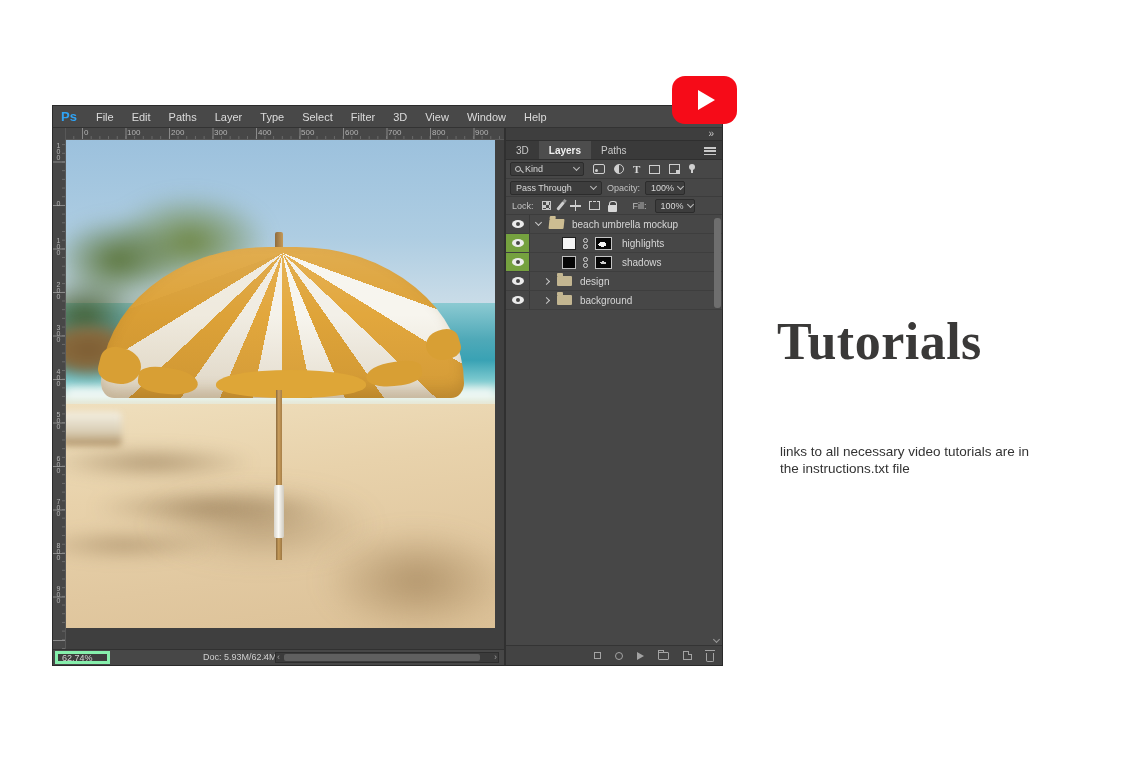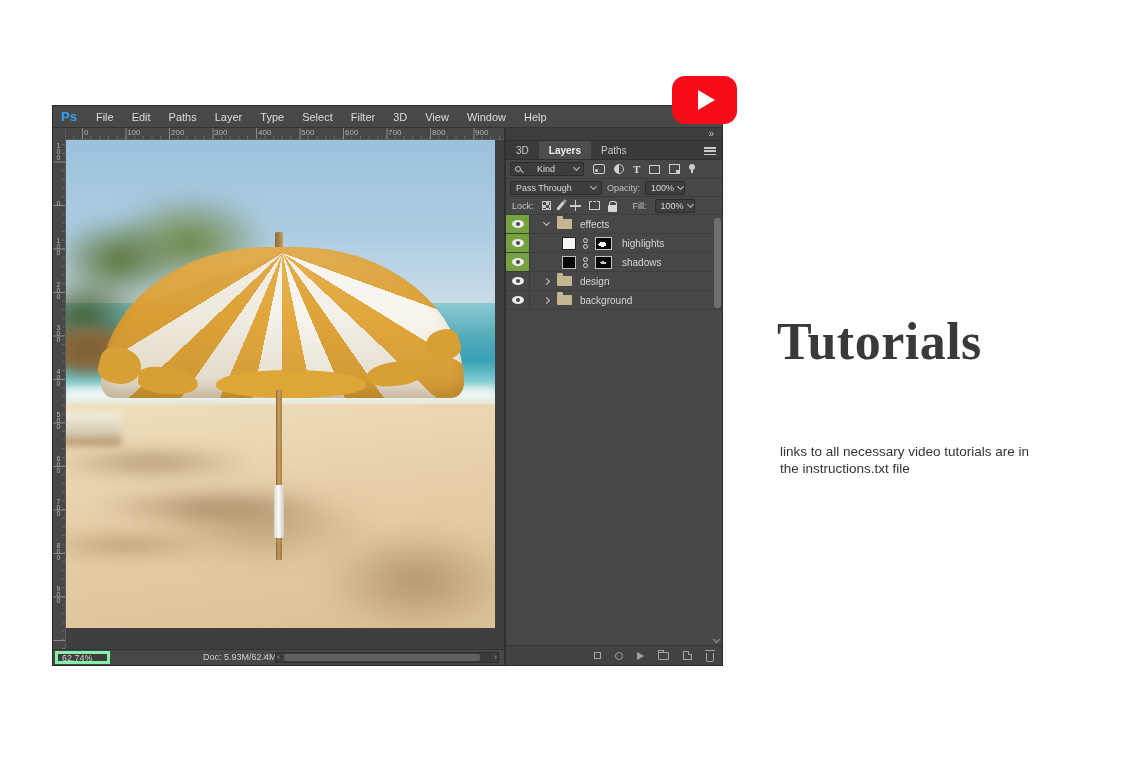--- a/index.html
+++ b/index.html
@@ -99,21 +99,21 @@
   .dock-strip { height:13px; background:#3e3e3e; border-bottom:1px solid #2f2f2f; position:relative; flex:0 0 auto; }
   .dock-strip .dbl { position:absolute; right:8px; top:0; color:#c7c7c7; font-size:10px; line-height:12px; }
   .tabbar { height:19px; background:#3a3a3a; display:flex; align-items:stretch; position:relative; border-bottom:1px solid #2f2f2f; flex:0 0 auto; }
   .tab { color:#c9c9c9; font-size:10px; display:flex; align-items:center; padding:0 10px; }
   .tab.active { background:#4d4d4d; color:#f0f0f0; font-weight:bold; }
   .hamburger { position:absolute; right:6px; top:6px; width:12px; height:8px; display:flex; flex-direction:column; justify-content:space-between; }
   .hamburger i { height:1.5px; background:#c9c9c9; }
 
   .panel-row { display:flex; align-items:center; border-bottom:1px solid #3c3c3c; flex:0 0 auto; position:relative; }
   .filter-row { height:19px; padding:0 4px; gap:9px; }
-  .kind-field { width:74px; height:14px; background:#3d3d3d; border:1px solid #2c2c2c; border-radius:2px; display:flex; align-items:center; gap:16px; padding:4px 4px; }
+  .kind-field { width:74px; height:14px; background:#3d3d3d; border:1px solid #2c2c2c; border-radius:2px; display:flex; align-items:center; gap:4px; padding:4px 4px; }
   .kind-field .lbl { color:#d8d8d8; font-size:9px; flex:1; }
   .i-search { width:6px; height:6px; border:1.3px solid #c6c6c6; border-radius:50%; position:relative; flex:0 0 auto; }
   .i-search::after { content:''; position:absolute; width:4px; height:1.3px; background:#c6c6c6; transform:rotate(45deg); right:-4px; bottom:-1px; }
   .chev { width:5px; height:5px; border-right:1.4px solid #bdbdbd; border-bottom:1.4px solid #bdbdbd; transform:rotate(45deg); margin-top:-3px; flex:0 0 auto; }
   .fic { display:flex; align-items:center; justify-content:center; }
   .i-pixel { width:12px; height:10px; border:1.4px solid #cfcfcf; border-radius:2px; position:relative; }
   .i-pixel::after { content:''; position:absolute; left:1px; bottom:1px; width:3px; height:3px; background:#cfcfcf; border-radius:50%; }
   .i-adjust { width:10px; height:10px; border:1.4px solid #cfcfcf; border-radius:50%; background:linear-gradient(90deg,#cfcfcf 50%,transparent 50%); }
   .i-type { color:#d8d8d8; font-size:11px; font-weight:bold; font-family:"Liberation Serif",serif; line-height:10px; }
   .i-shape { width:11px; height:9px; border:1.4px solid #cfcfcf; }
@@ -360,32 +360,32 @@
           <span class="small-label" style="margin-left:8px">Fill:</span>
           <span class="dd-field val-field">
             <span class="lbl">100%</span>
             <span class="chev"></span>
           </span>
         </div>
 
         <div class="layer-list">
 
 
-
           <div class="lrow">
-            <span class="viscell green">
+            <span class="viscell">
                 <span class="eye"></span>
               </span>
-            <span class="sp" style="width:14px"></span>
+            <span class="sp" style="width:6px"></span>
             <span class="disc open"></span>
             <span class="sp" style="width:8px"></span>
-            <span class="folder"></span>
-            <span class="sp" style="width:8px"></span>
-            <span class="lname">effects</span>
-          </div>
+            <span class="folder open"></span>
+            <span class="sp" style="width:8px"></span>
+            <span class="lname">beach umbrella mockup</span>
+          </div>
+
 
           <div class="lrow">
             <span class="viscell green">
                 <span class="eye"></span>
               </span>
             <span class="sp" style="width:32px"></span>
             <span class="sqthumb white"></span>
             <span class="sp" style="width:7px"></span>
             <span class="chain">
                 <i></i>

